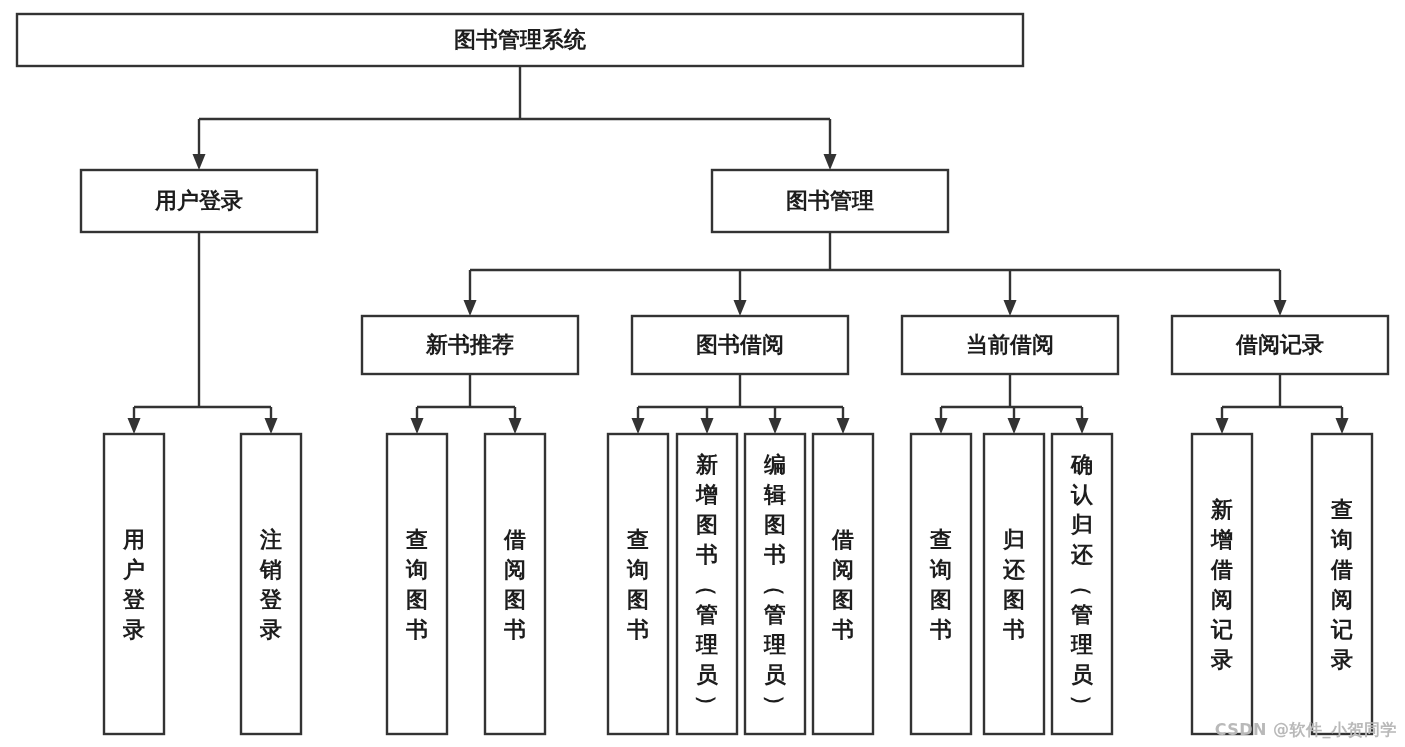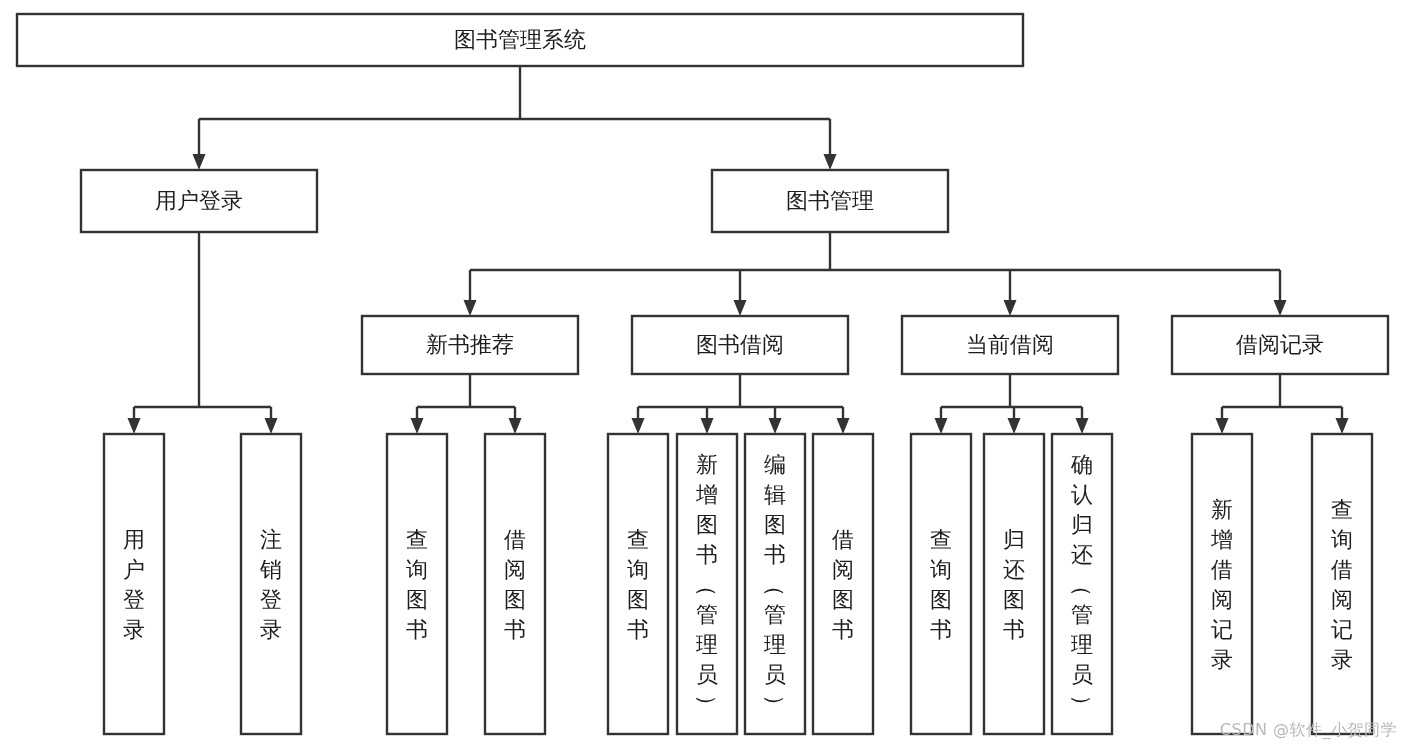--- a/index.html
+++ b/index.html
@@ -12,20 +12,21 @@
     width: 1405px;
     height: 747px;
     font-family: "DejaVu Sans", "Liberation Sans", sans-serif;
     overflow: hidden;
     position: relative;
   }
   #diagram-root {
     position: relative;
     width: 1405px;
     height: 747px;
+    font-weight: bold;
   }
   svg#diagram-svg {
     position: absolute;
     top: 0;
     left: 0;
     width: 1405px;
     height: 747px;
     display: block;
   }
   .node-rect {

